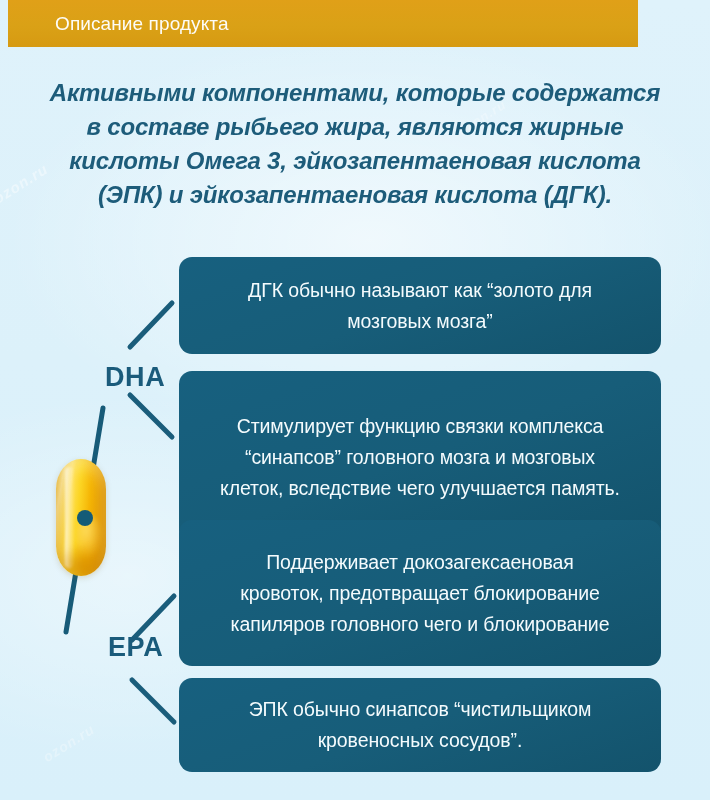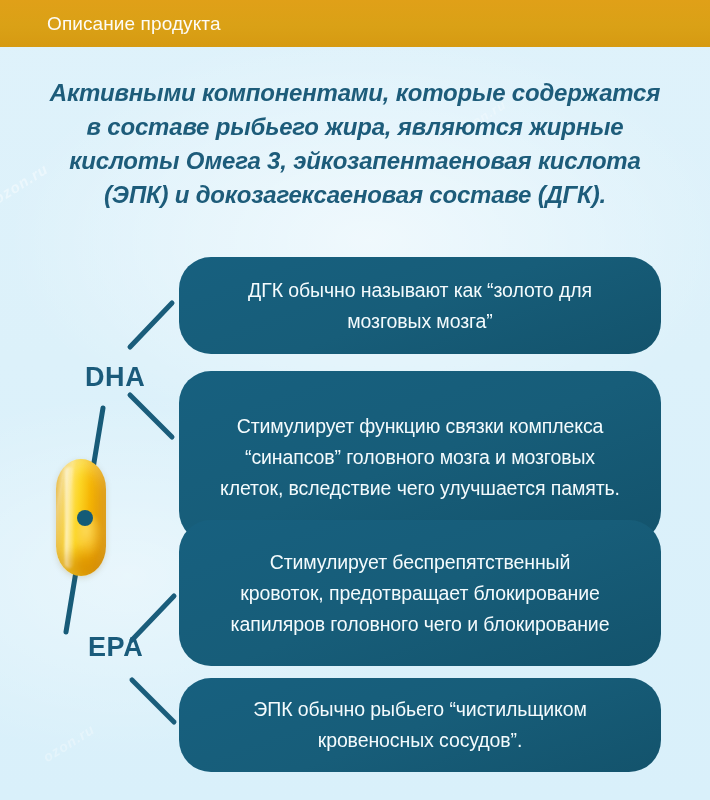--- a/index.html
+++ b/index.html
@@ -20,23 +20,23 @@
     background:
       radial-gradient(ellipse 520px 300px at 52% 30%, rgba(255,255,255,0.55) 0%, rgba(255,255,255,0) 70%),
       radial-gradient(ellipse 420px 260px at 18% 72%, rgba(255,255,255,0.40) 0%, rgba(255,255,255,0) 70%),
       linear-gradient(180deg, #dff2fb 0%, #dcf1fa 45%, #d9f0fa 100%);
     overflow: hidden;
   }
 
   
   .header-bar {
     position: absolute;
-    left: 0;
+    left: 8px;
     top: 0;
-    width: 710px;
+    width: 630px;
     height: 47px;
     background: linear-gradient(180deg, #e0a018 0%, #daa116 55%, #d69a12 100%);
     box-sizing: border-box;
   }
   .header-title {
     position: absolute;
     left: 47px;
     top: 0;
     height: 47px;
     line-height: 47px;
@@ -83,21 +83,21 @@
   .wm3 { left: 560px;  top: 640px; font-size: 14px; color: rgba(255,255,255,0.30); }
   .wm4 { left: 40px;   top: 735px; font-size: 14px; color: rgba(255,255,255,0.30); }
   .wm5 { left: 455px;  top: 110px; font-size: 13px; color: rgba(255,255,255,0.28); }
 
   
   .box {
     position: absolute;
     left: 179px;
     width: 482px;
     background: linear-gradient(160deg, #17607f 0%, #175d79 50%, #13536c 100%);
-    border-radius: 32px;
+    border-radius: 13px;
     box-sizing: border-box;
     display: flex;
     align-items: center;
     justify-content: center;
     padding: 6px 26px;
   }
   .box-text {
     color: #f4fbfd;
     font-size: 19.5px;
     line-height: 31px;
@@ -121,20 +121,21 @@
     height: 800px;
     pointer-events: none;
   }
 
   .side-label {
     position: absolute;
     color: #1a5b7b;
     font-size: 27px;
     font-weight: bold;
     letter-spacing: 0.6px;
+    margin-left: 20px;
   }
   #label-dha { left: 85px; top: 362px; }
   #label-epa { left: 88px; top: 632px; text-align: right; }
 
   
   .capsule {
     position: absolute;
     left: 56px;
     top: 459px;
     width: 50px;
@@ -201,21 +202,21 @@
   <div class="watermark wm1">ozon.ru</div>
   <div class="watermark wm2">ozon.ru</div>
   <div class="watermark wm3">ozon.ru</div>
   <div class="watermark wm4">ozon.ru</div>
   <div class="watermark wm5">ozon.ru</div>
 
   <div class="intro">
     <span class="intro-line">Активными компонентами, которые содержатся</span>
     <span class="intro-line">в составе рыбьего жира, являются жирные</span>
     <span class="intro-line">кислоты Омега 3, эйкозапентаеновая кислота</span>
-    <span class="intro-line">(ЭПК) и докозагексаеновая составе (ДГК).</span>
+    <span class="intro-line">(ЭПК) и эйкозапентаеновая кислота (ДГК).</span>
   </div>
 
   <svg class="diagram-svg" viewBox="0 0 710 800">
 
     <line x1="103" y1="408" x2="66" y2="632" stroke="#175b78" stroke-width="5" stroke-linecap="round"></line>
 
     <line x1="130" y1="347" x2="172" y2="303" stroke="#1a5d7b" stroke-width="5" stroke-linecap="round"></line>
 
     <line x1="130" y1="395" x2="172" y2="437" stroke="#1a5d7b" stroke-width="5" stroke-linecap="round"></line>
 
@@ -247,26 +248,26 @@
   <div class="box" id="box-2">
     <div class="box-text">
       <span class="ln">Стимулирует функцию связки комплекса</span>
       <span class="ln">“синапсов” головного мозга и мозговых</span>
       <span class="ln">клеток, вследствие чего улучшается память.</span>
     </div>
   </div>
 
   <div class="box" id="box-3">
     <div class="box-text">
-      <span class="ln">Стимулирует беспрепятственный</span>
+      <span class="ln">Поддерживает докозагексаеновая</span>
       <span class="ln">кровоток, предотвращает блокирование</span>
       <span class="ln">капиляров головного чего и блокирование</span>
     </div>
   </div>
 
   <div class="box" id="box-4">
     <div class="box-text">
-      <span class="ln">ЭПК обычно рыбьего “чистильщиком</span>
+      <span class="ln">ЭПК обычно синапсов “чистильщиком</span>
       <span class="ln">кровеносных сосудов”.</span>
     </div>
   </div>
 
 </div>
 
 </body></html>

